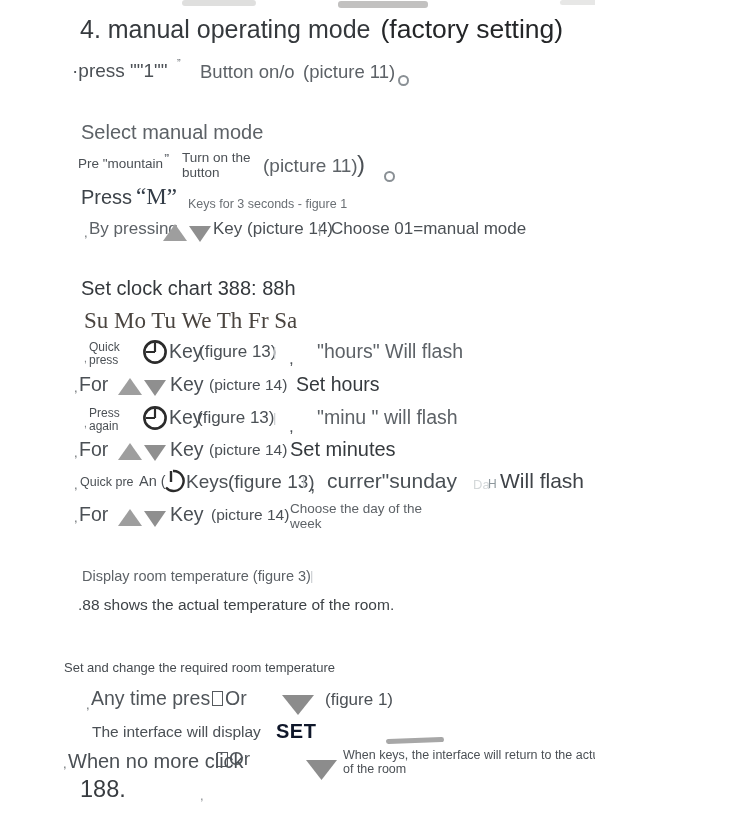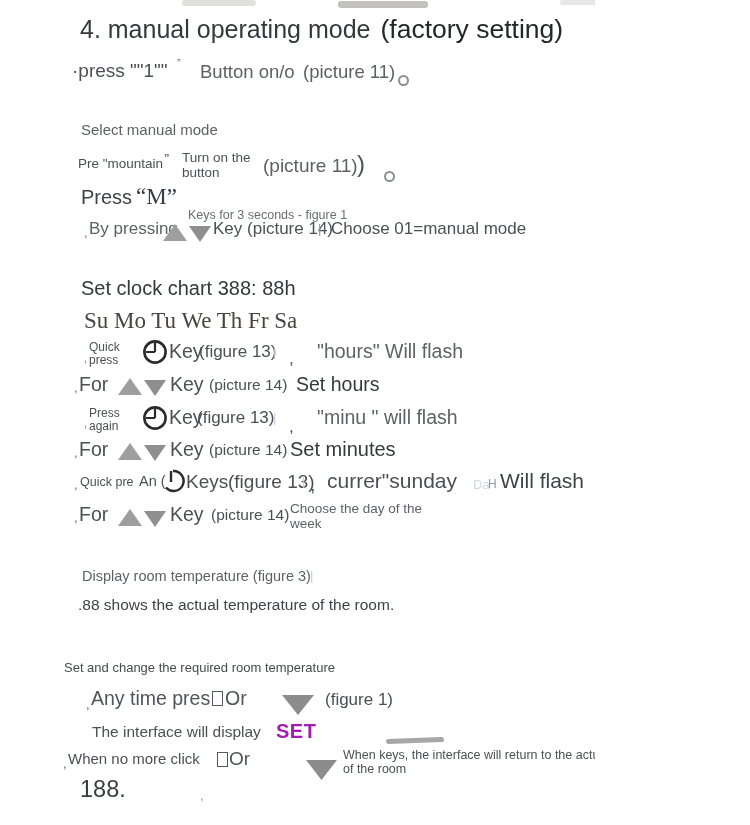--- a/index.html
+++ b/index.html
@@ -6,31 +6,31 @@
   .page{position:relative;width:595px;height:825px;background:#ffffff;overflow:hidden;
         font-family:"Liberation Sans",sans-serif;color:#4a4f54;}
   .row{position:absolute;left:0;width:750px;}
   .row span{position:absolute;white-space:nowrap;}
   .ml{white-space:pre-line !important;line-height:1.12;}
   
   .dark{color:#35393d;} .mid{color:#4b5055;} .gray{color:#5d6267;} .soft{color:#6a6f74;}
   .fainter{color:#c9cdd0;} .lite{color:#8d979c;}
   
   .f11{font-size:11px;} .f12{font-size:12px;} .f125{font-size:12.5px;} .f13{font-size:13px;}
-  .f135{font-size:13.5px;} .f145{font-size:14.5px;} .f155{font-size:15.5px;} .f16{font-size:15px;}
+  .f135{font-size:13.5px;} .f145{font-size:14.5px;} .f155{font-size:15.5px;} .f16{font-size:20px;}
   .f17{font-size:17px;} .f18{font-size:18.5px;} .f19{font-size:19px;} .f195{font-size:19.5px;}
   .f20{font-size:20px;} .f21{font-size:21px;} .f23{font-size:23.5px;} .f25{font-size:25px;} .f26{font-size:26.5px;}
   .serif{font-family:"Liberation Serif",serif;}
   .title-row{position:absolute;left:80px;top:14px;display:flex;align-items:baseline;gap:10px;}
   .ring{display:inline-block;width:7px;height:7px;border:2px solid #8a9095;border-radius:50%;}
   .boxchar{display:inline-block;width:9px;height:13px;border:1.6px solid #55595d;}
   .icon{position:absolute;}
   .smudge{position:absolute;border-radius:3px;}
   .tickmark{font-size:13px;color:#6d7276;}
-  .setword{font-weight:800;letter-spacing:0.5px;color:#a21caf;}
+  .setword{font-weight:800;letter-spacing:0.5px;color:#0f172a;}
   svg{display:block;}
 </style>
 </head>
 <body>
 
 <div class="page">
 
   <div class="smudge" style="left:182px;top:0;width:74px;height:6px;background:rgba(150,148,146,0.30);"></div>
   <div class="smudge" style="left:338px;top:1px;width:90px;height:7px;background:rgba(120,118,116,0.45);"></div>
   <div class="smudge" style="left:560px;top:0;width:40px;height:5px;background:rgba(160,158,156,0.25);"></div>
@@ -59,21 +59,21 @@
     <span class="f135 mid ml" style="left:182px;top:0;">Turn on the
 button</span>
     <span class="f19 gray" style="left:263px;top:5px;">(picture 11)</span>
     <span class="mid" style="left:357px;top:0;font-size:24px;">)</span>
     <span class="icon" style="left:384px;top:18px;"><i class="ring"></i></span>
   </div>
 
   <div class="row" style="top:184px;height:30px;">
     <span class="f20" style="left:81px;top:2px;color:#3d4349;">Press</span>
     <span class="serif" style="left:136px;top:0;font-size:23px;color:#333c47;">“M”</span>
-    <span class="f125 soft" style="left:188px;top:24px;">Keys for 3 seconds - figure 1</span>
+    <span class="f125 soft" style="left:188px;top:13px;">Keys for 3 seconds - figure 1</span>
   </div>
 
   <div class="row" style="top:217px;height:28px;">
     <span class="tickmark" style="left:84px;top:8px;">,</span>
     <span class="f17 gray" style="left:89px;top:2px;">By pressing</span>
     <span class="icon" style="left:163px;top:7px;">
         <svg width="24" height="17" viewBox="0 0 24 17">
           <polygon points="12,0 24,17 0,17" fill="#9e9e9e"></polygon>
         </svg>
       </span>

